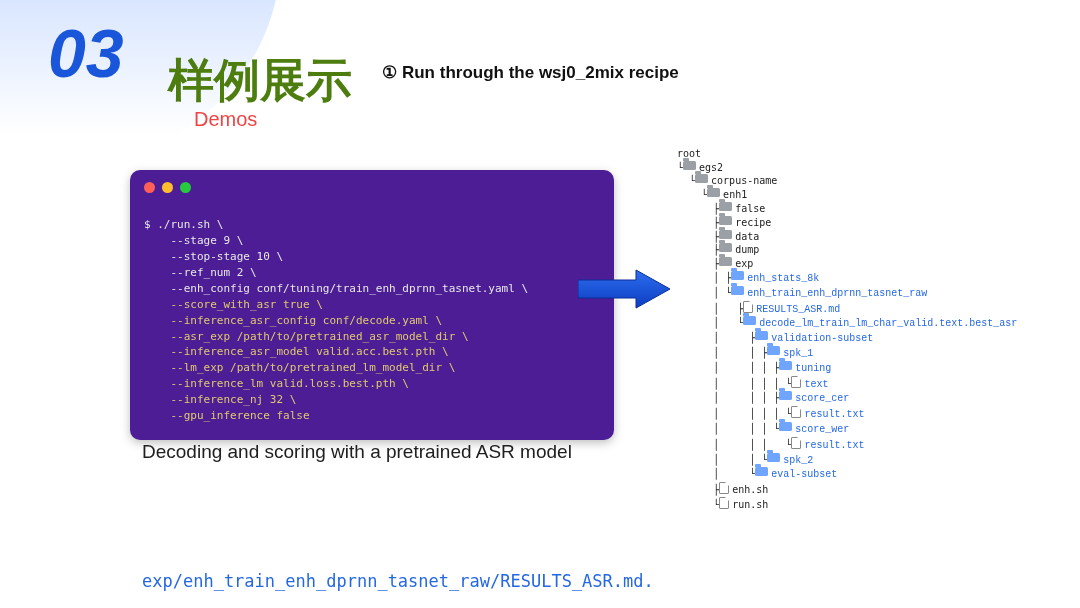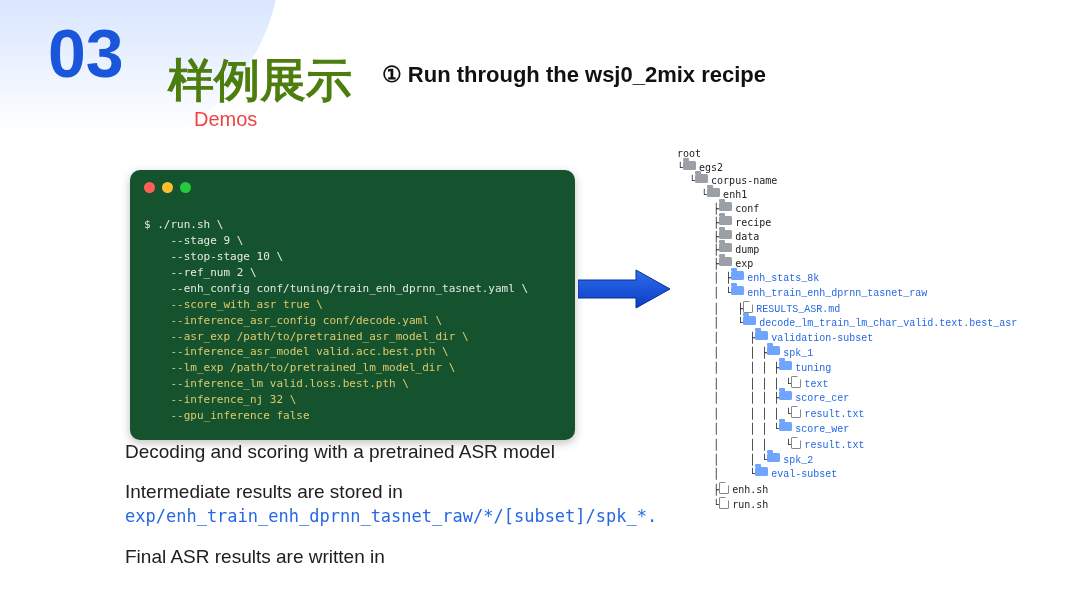--- a/index.html
+++ b/index.html
@@ -14,20 +14,21 @@
     border-radius: 0 0 260px 0 / 0 0 220px 0;
     background: linear-gradient(180deg, #b7d0ff 0%, rgba(183,208,255,0.0) 85%);
     z-index: 0;
   }
 
   .slide-number {
     position: absolute;
     top: 14px; left: 48px;
     font-size: 68px;
     font-weight: 700;
+    font-style: italic;
     color: #1a56d9;
     z-index: 2;
   }
 
   .title-zh {
     position: absolute;
     top: 50px; left: 168px;
     font-size: 46px;
     font-weight: 900;
     color: #4d7c0f;
@@ -35,31 +36,31 @@
   .subtitle-en {
     position: absolute;
     top: 108px; left: 194px;
     font-size: 20px;
     color: #ef4444;
   }
 
   .step-title {
     position: absolute;
     top: 62px; left: 382px;
-    font-size: 22px;
+    font-size: 17px;
     font-weight: 700;
     color: #111;
   }
 
   
   .terminal {
     position: absolute;
     top: 170px; left: 130px;
-    width: 445px;
-    background: #14532d;
+    width: 484px;
+    background: #4c1d95;
     border-radius: 10px;
     padding: 12px 14px 16px;
     box-shadow: 0 3px 10px rgba(0,0,0,.25);
   }
   .dots { display: flex; gap: 7px; margin-bottom: 8px; }
   .dot { width: 11px; height: 11px; border-radius: 50%; }
   .dot.red { background: #ff5f56; }
   .dot.yel { background: #ffbd2e; }
   .dot.grn { background: #27c93f; }
   .term-pre {
@@ -74,21 +75,21 @@
   
   .arrow {
     position: absolute;
     top: 268px; left: 578px;
     z-index: 3;
   }
 
   
   .desc {
     position: absolute;
-    left: 125px;
+    left: 142px;
     width: 510px;
     color: #202020;
     font-size: 19px;
     line-height: 1.25;
   }
   .desc1 { top: 440px; }
   .desc2 { top: 480px; }
   .desc3 { top: 545px; }
   .code-inline {
     font-family: "Menlo","Consolas",monospace;
@@ -183,33 +184,33 @@
     <linearGradient id="g1" x1="0" y1="0" x2="0" y2="1">
       <stop offset="0%" stop-color="#2d6def"></stop>
       <stop offset="100%" stop-color="#0c3dc2"></stop>
     </linearGradient>
   </defs>
   <polygon points="0,12 58,12 58,2 92,21 58,40 58,30 0,30" fill="url(#g1)" stroke="#0a2f94" stroke-width="1"></polygon>
 </svg>
 
 <div class="desc desc1">Decoding and scoring with a pretrained ASR model</div>
 <div class="desc desc2">
-  <span>Intermediate results are stored in</span><br>
-  <span class="code-inline"><span>exp/enh_train_enh_dprnn_tasnet_raw/*/[subset]/spk_*</span>.</span>
+  <br>
 </div>
 <div class="desc desc3">
-  <span>Final ASR results are written in</span><br>
+  <br>
+  <span class="code-inline"><span>exp/enh_train_enh_dprnn_tasnet_raw/RESULTS_ASR.md</span>.</span>
 </div>
 
 <div class="tree">
 <span>root</span>
 └<span class="folder-icon"></span><span>egs2</span>
   └<span class="folder-icon"></span><span>corpus-name</span>
     └<span class="folder-icon"></span><span>enh1</span>
-      ├<span class="folder-icon"></span><span>conf</span>
+      ├<span class="folder-icon"></span><span>false</span>
       ├<span class="folder-icon"></span><span>recipe</span>
       ├<span class="folder-icon"></span><span>data</span>
       ├<span class="folder-icon"></span><span>dump</span>
       ├<span class="folder-icon"></span><span>exp</span>
       │ ├<span class="folder-icon blue"></span><span class="blue">enh_stats_8k</span>
       │ └<span class="folder-icon blue"></span><span class="blue">enh_train_enh_dprnn_tasnet_raw</span>
       │   ├<span class="file-icon"></span><span class="blue">RESULTS_ASR.md</span>
       │   └<span class="folder-icon blue"></span><span class="blue">decode_lm_train_lm_char_valid.text.best_asr</span>
       │     ├<span class="folder-icon blue"></span><span class="blue">validation-subset</span>
       │     │ ├<span class="folder-icon blue"></span><span class="blue">spk_1</span>

